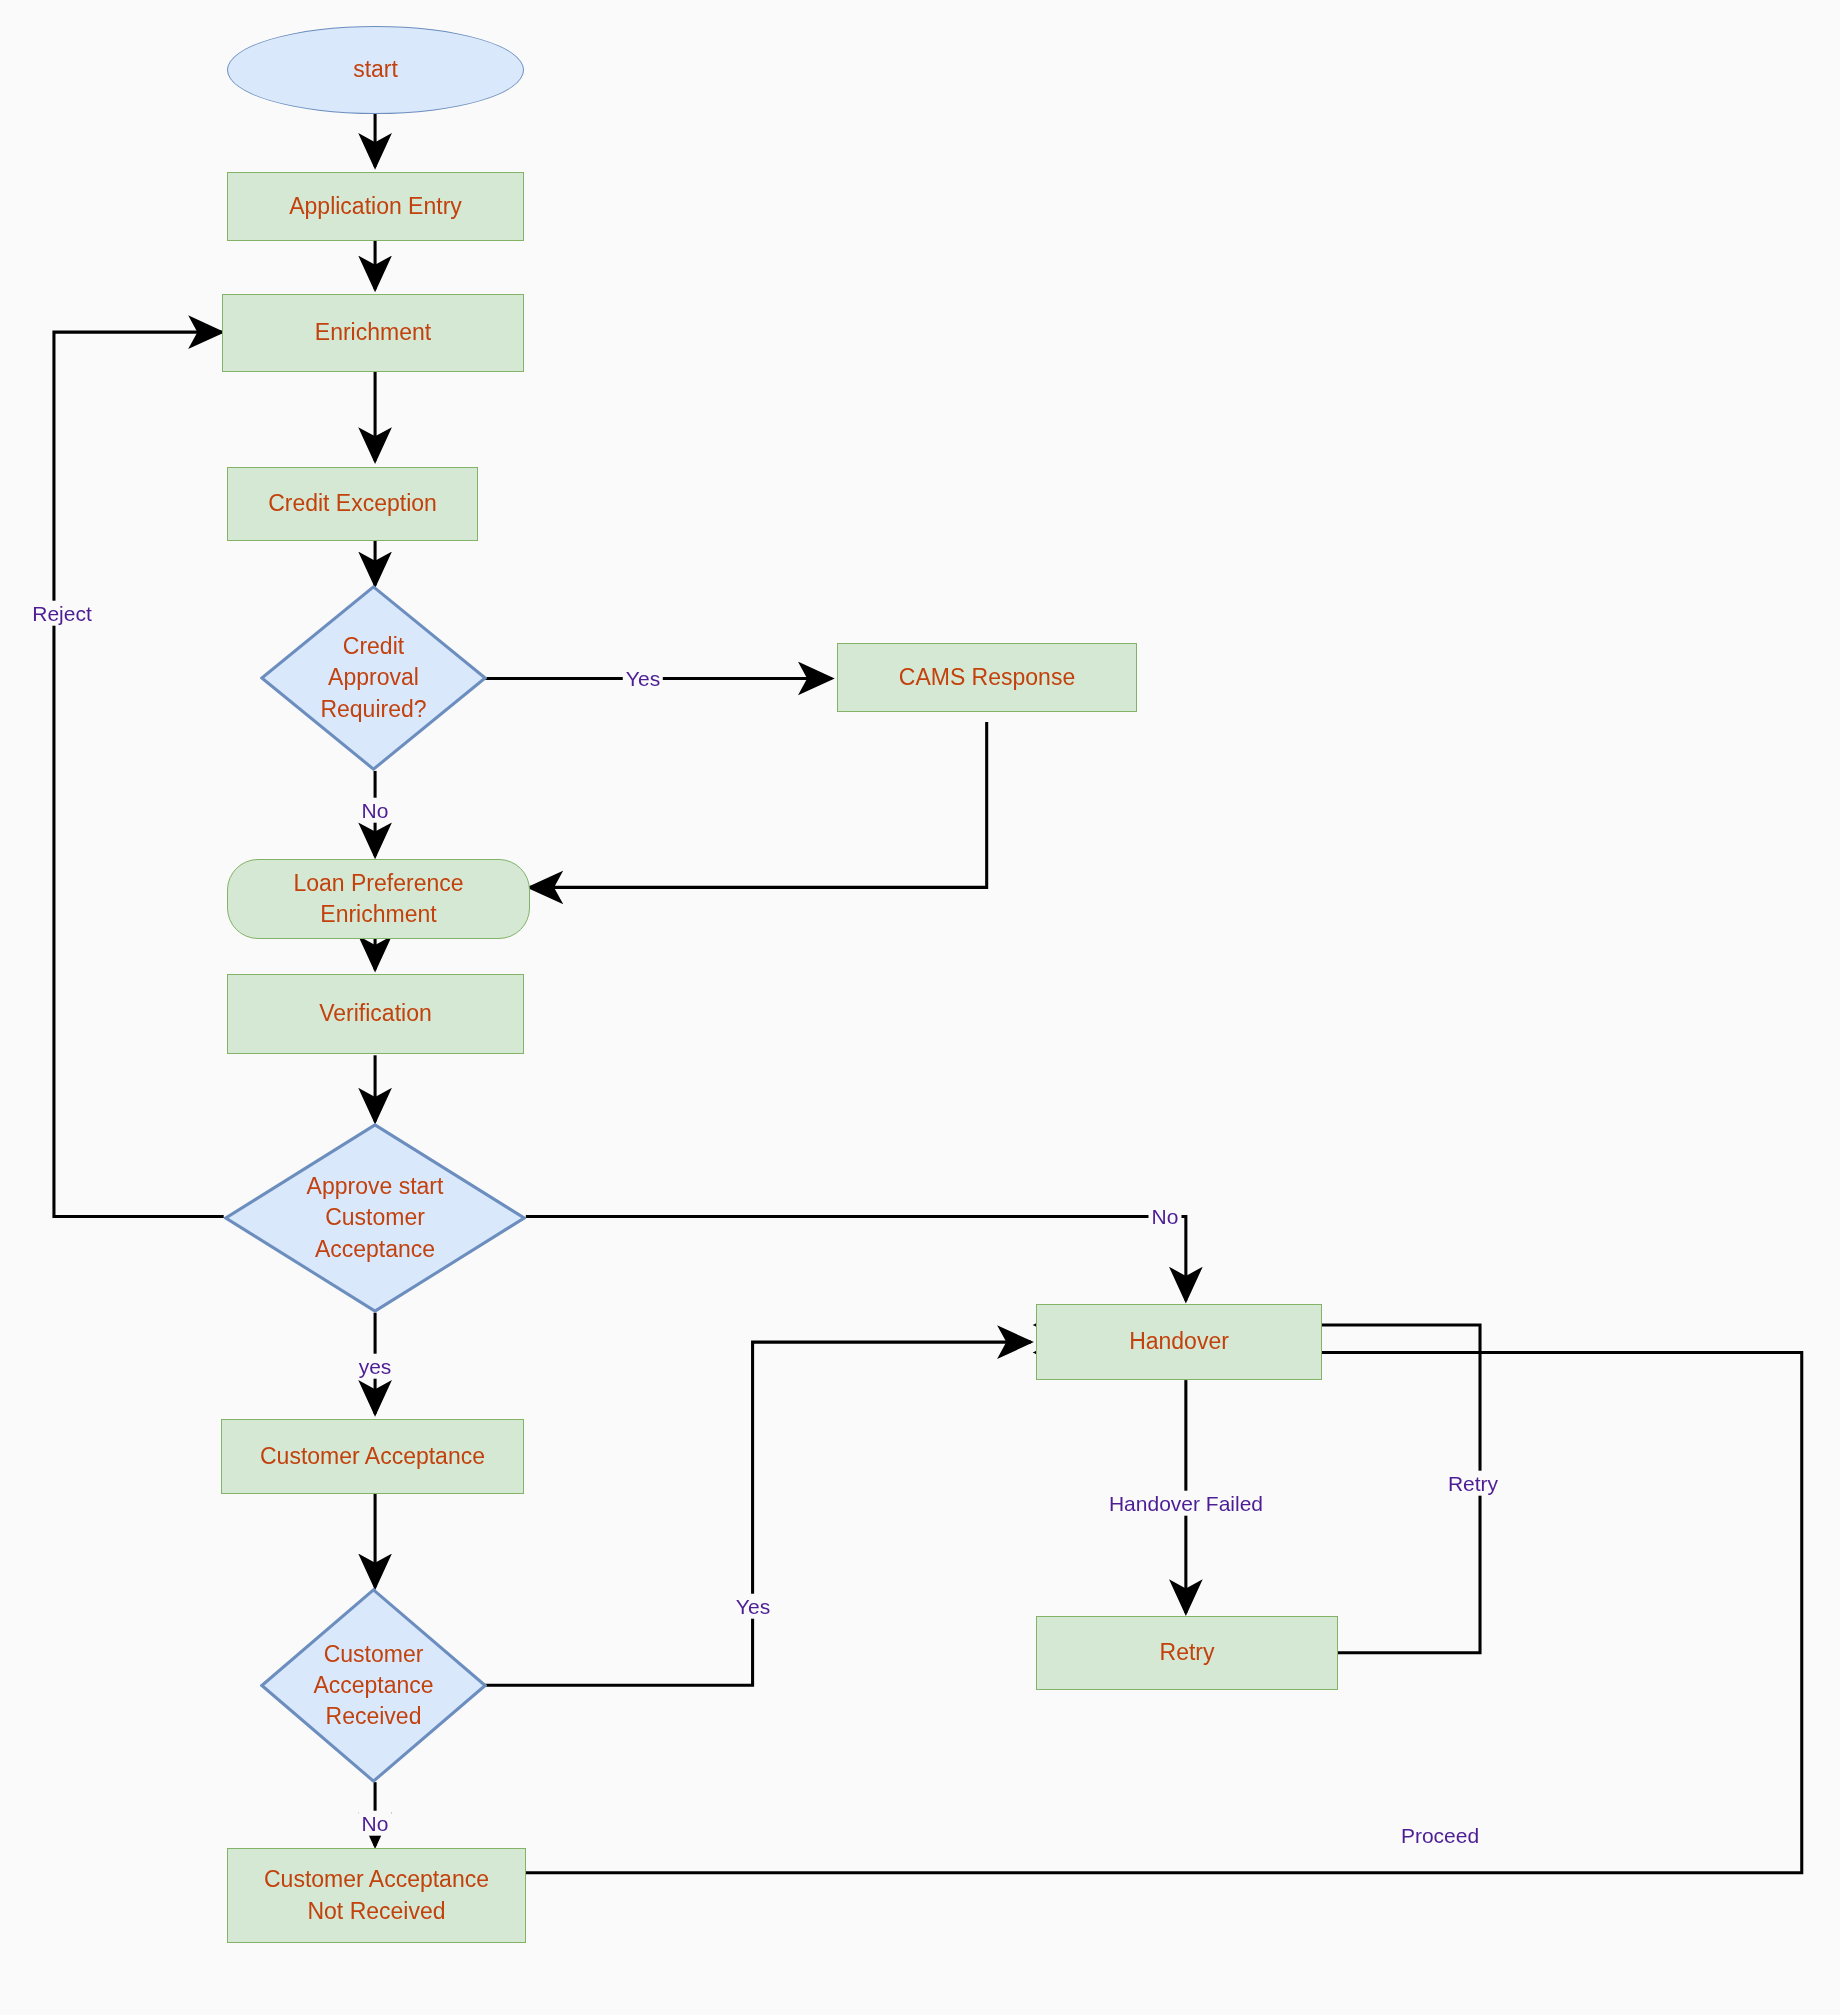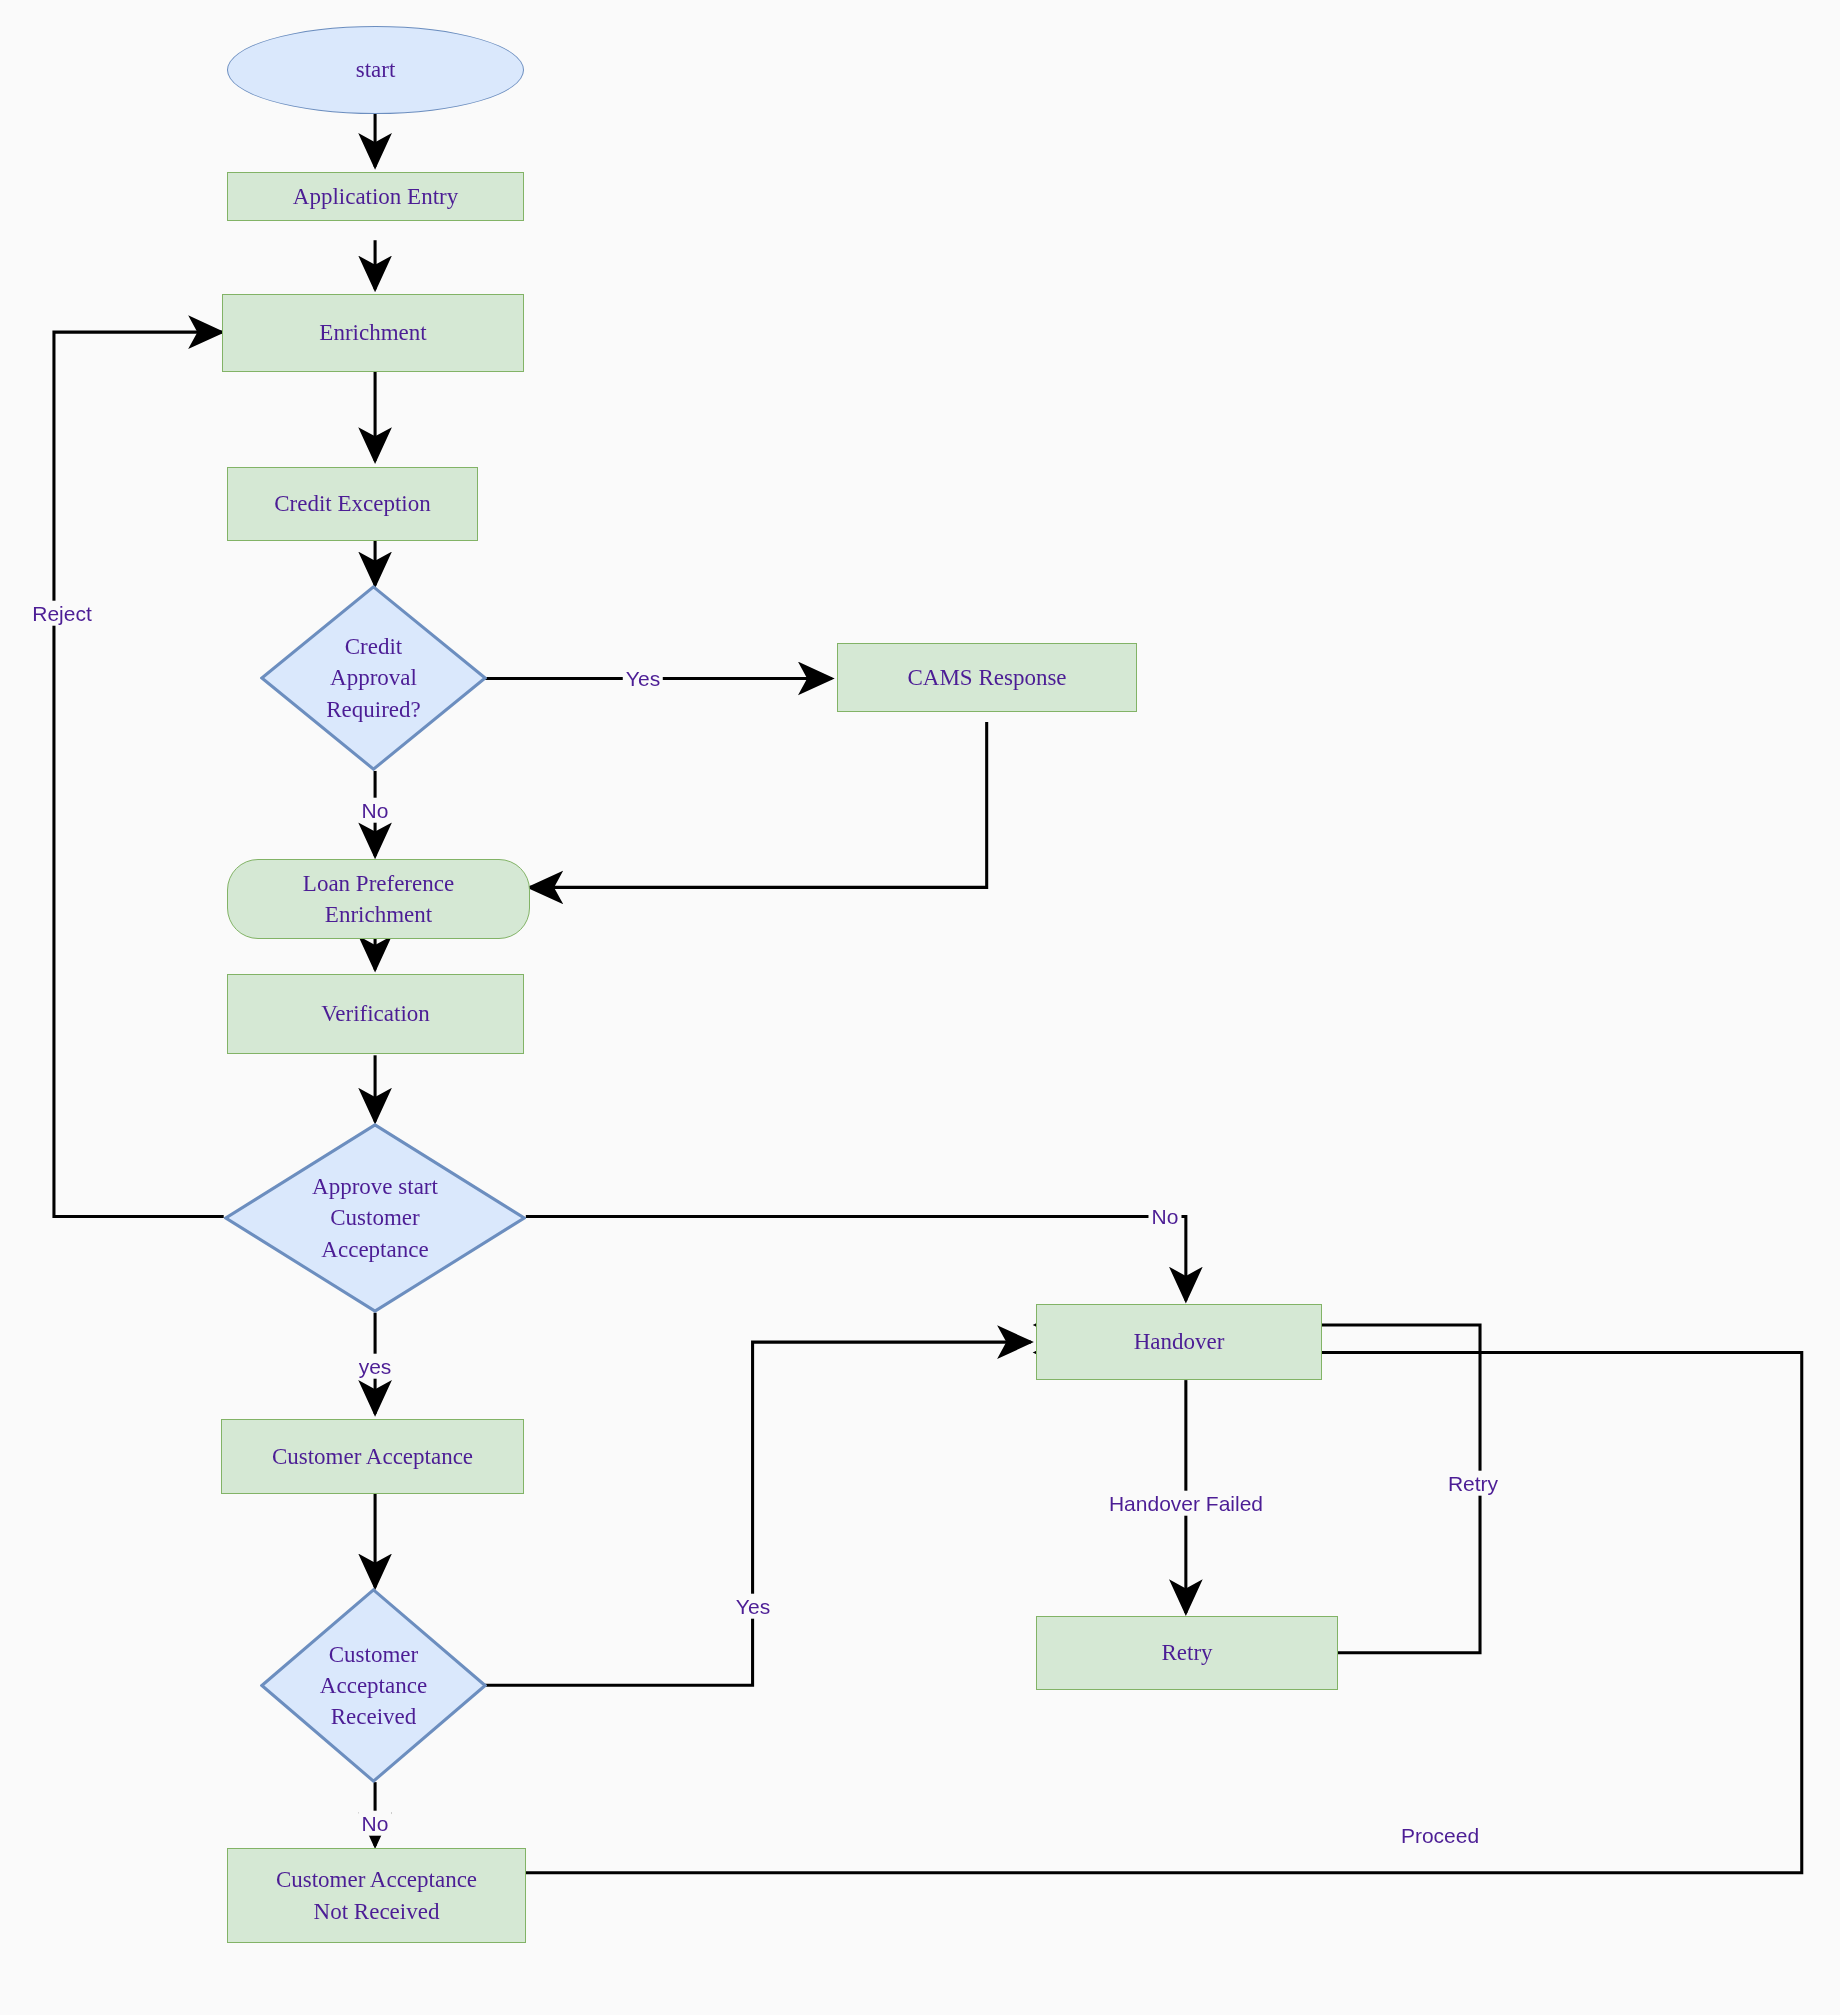--- a/index.html
+++ b/index.html
@@ -22,26 +22,25 @@
     width: 1841px;
     height: 2015px;
   }
   .node {
     position: absolute;
     box-sizing: border-box;
     display: flex;
     align-items: center;
     justify-content: center;
     text-align: center;
-    color: #4c1d95;
+    color: #c2410c;
     font-size: 23px;
     line-height: 1.35;
     white-space: pre-line;
     z-index: 5;
-    font-family: Liberation Serif, serif;
   }
   .node.process {
     background: #d5e8d4;
     border: 1.8px solid #82b366;
   }
   .node.terminal {
     background: #dae8fc;
     border: 1.8px solid #6c8ebf;
     border-radius: 50%;
   }
@@ -122,21 +121,21 @@
       <path d="M2182,2697 L2415,2697 L2415,2162 L1690,2162"></path>
 
       <path d="M858,3056 L2940,3056 L2940,2207 L1690,2207"></path>
     </g>
   </svg>
 
   <div class="node terminal" style="left:227px; top:26px; width:297px; height:88px;">
     <span>start</span>
   </div>
 
-  <div class="node process" style="left:227px; top:172px; width:297px; height:49px;">
+  <div class="node process" style="left:227px; top:172px; width:297px; height:69px;">
     <span>Application Entry</span>
   </div>
 
   <div class="node process" style="left:222px; top:294px; width:302px; height:78px;">
     <span>Enrichment</span>
   </div>
 
   <div class="node process" style="left:227px; top:467px; width:251px; height:74px;">
     <span>Credit Exception</span>
   </div>

